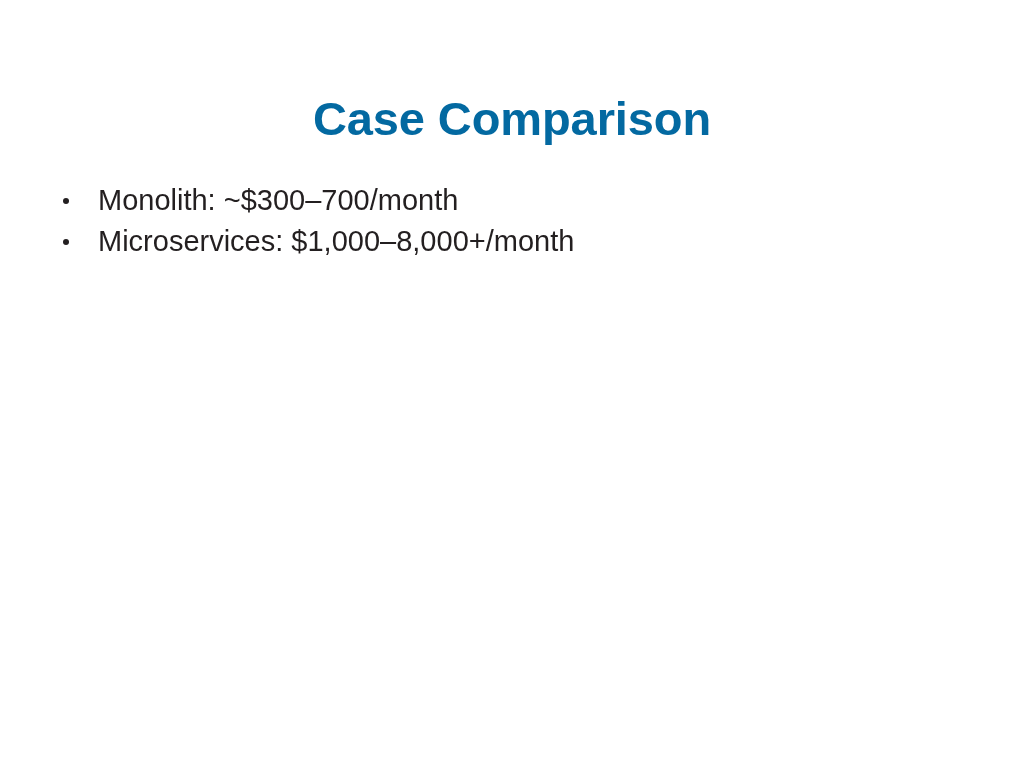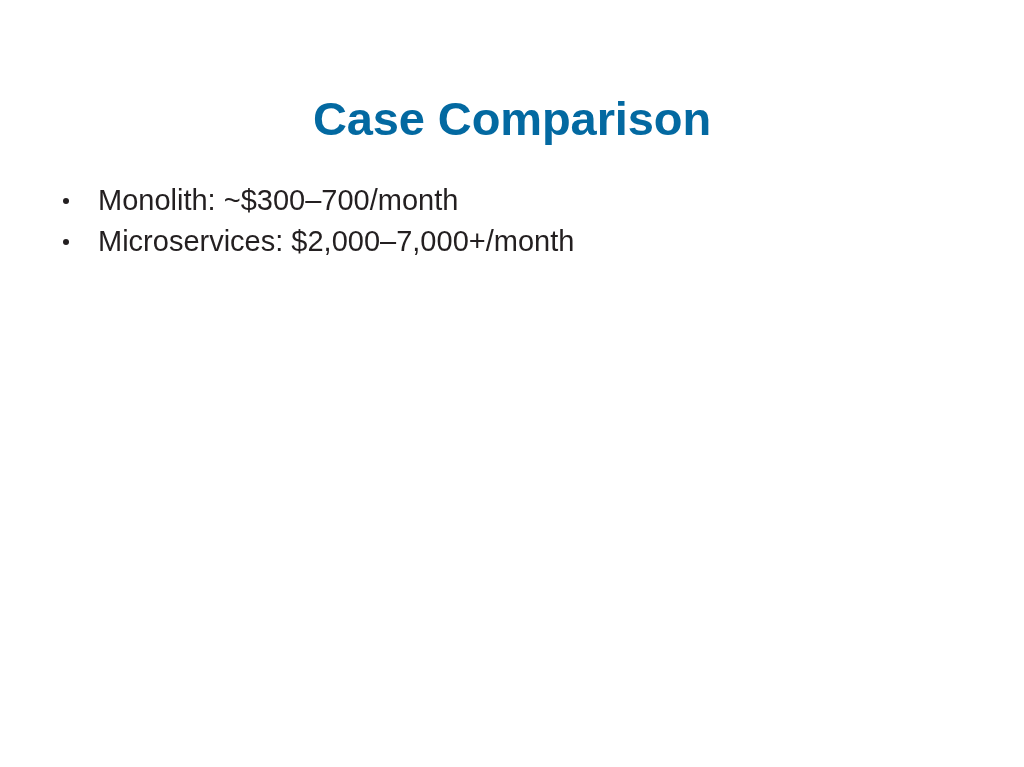--- a/index.html
+++ b/index.html
@@ -73,19 +73,19 @@
 
   <ul class="body-list">
 
     <li class="bullet-row">
       <span class="bullet-marker"></span>
       <span class="bullet-text">Monolith: ~$300–700/month</span>
     </li>
 
     <li class="bullet-row">
       <span class="bullet-marker"></span>
-      <span class="bullet-text">Microservices: $2,000–7,000+/month</span>
+      <span class="bullet-text">Microservices: $1,000–8,000+/month</span>
     </li>
 
 
   </ul>
 
 </div>
 
 </body></html>

